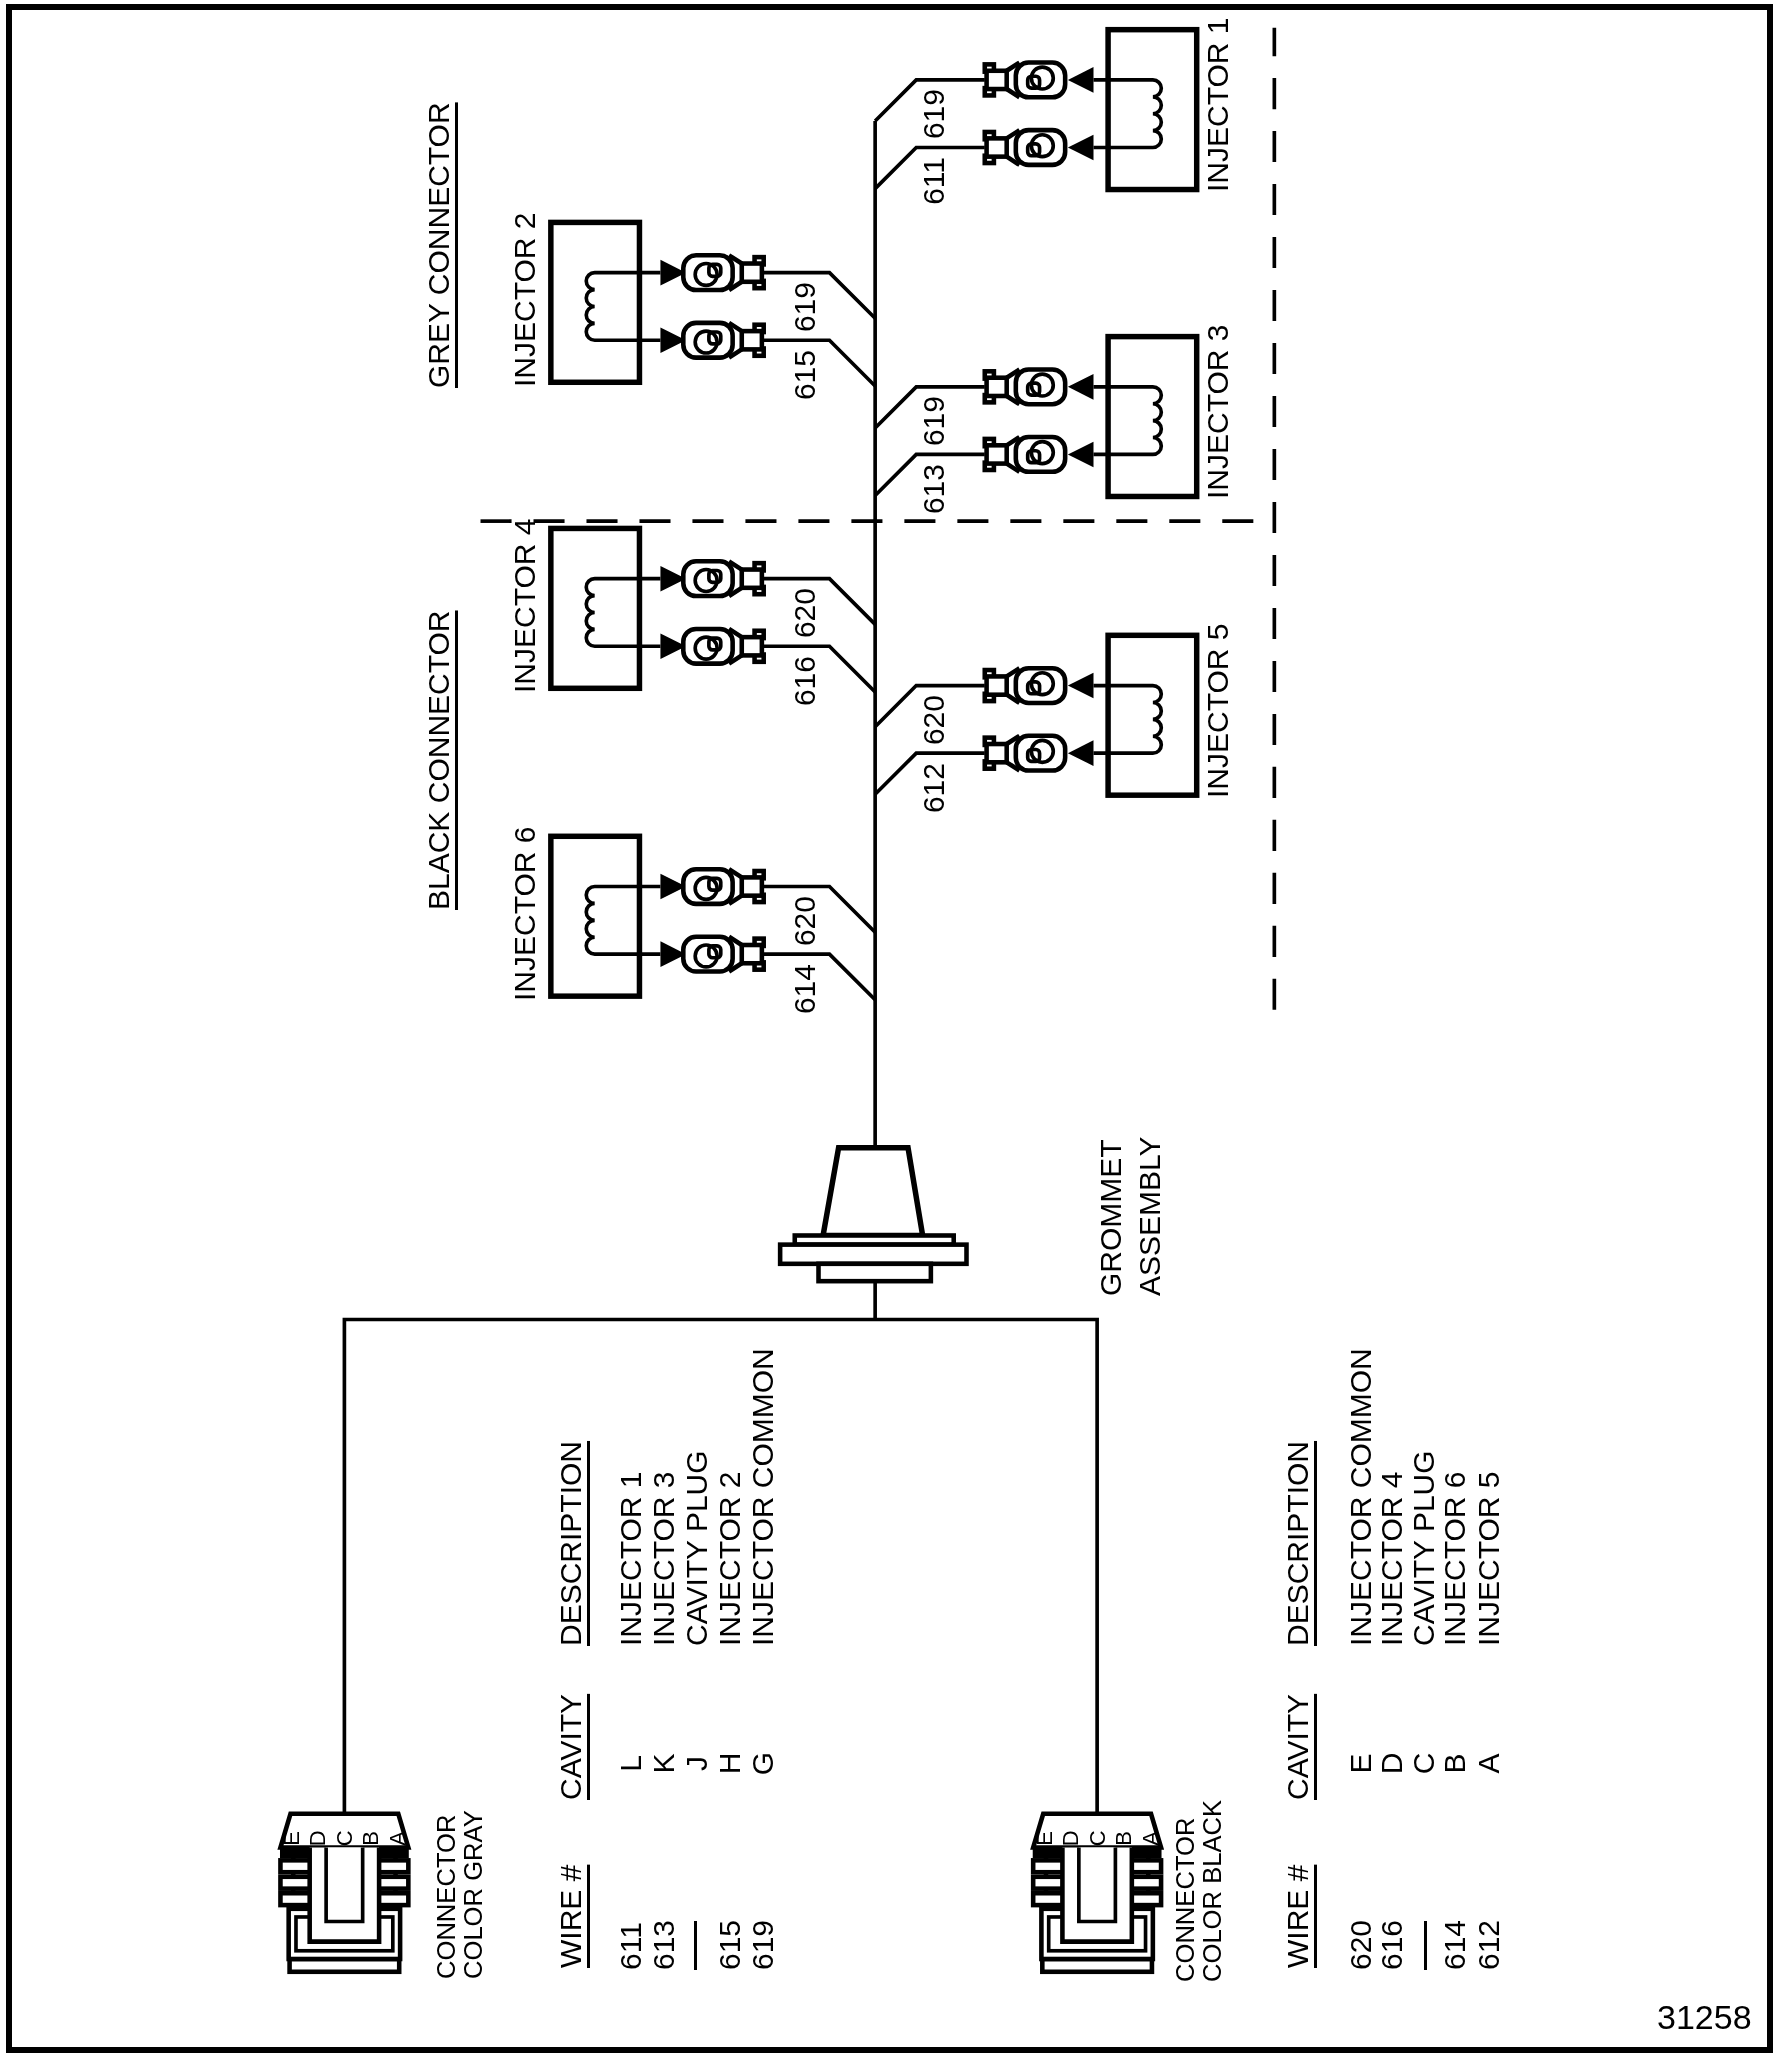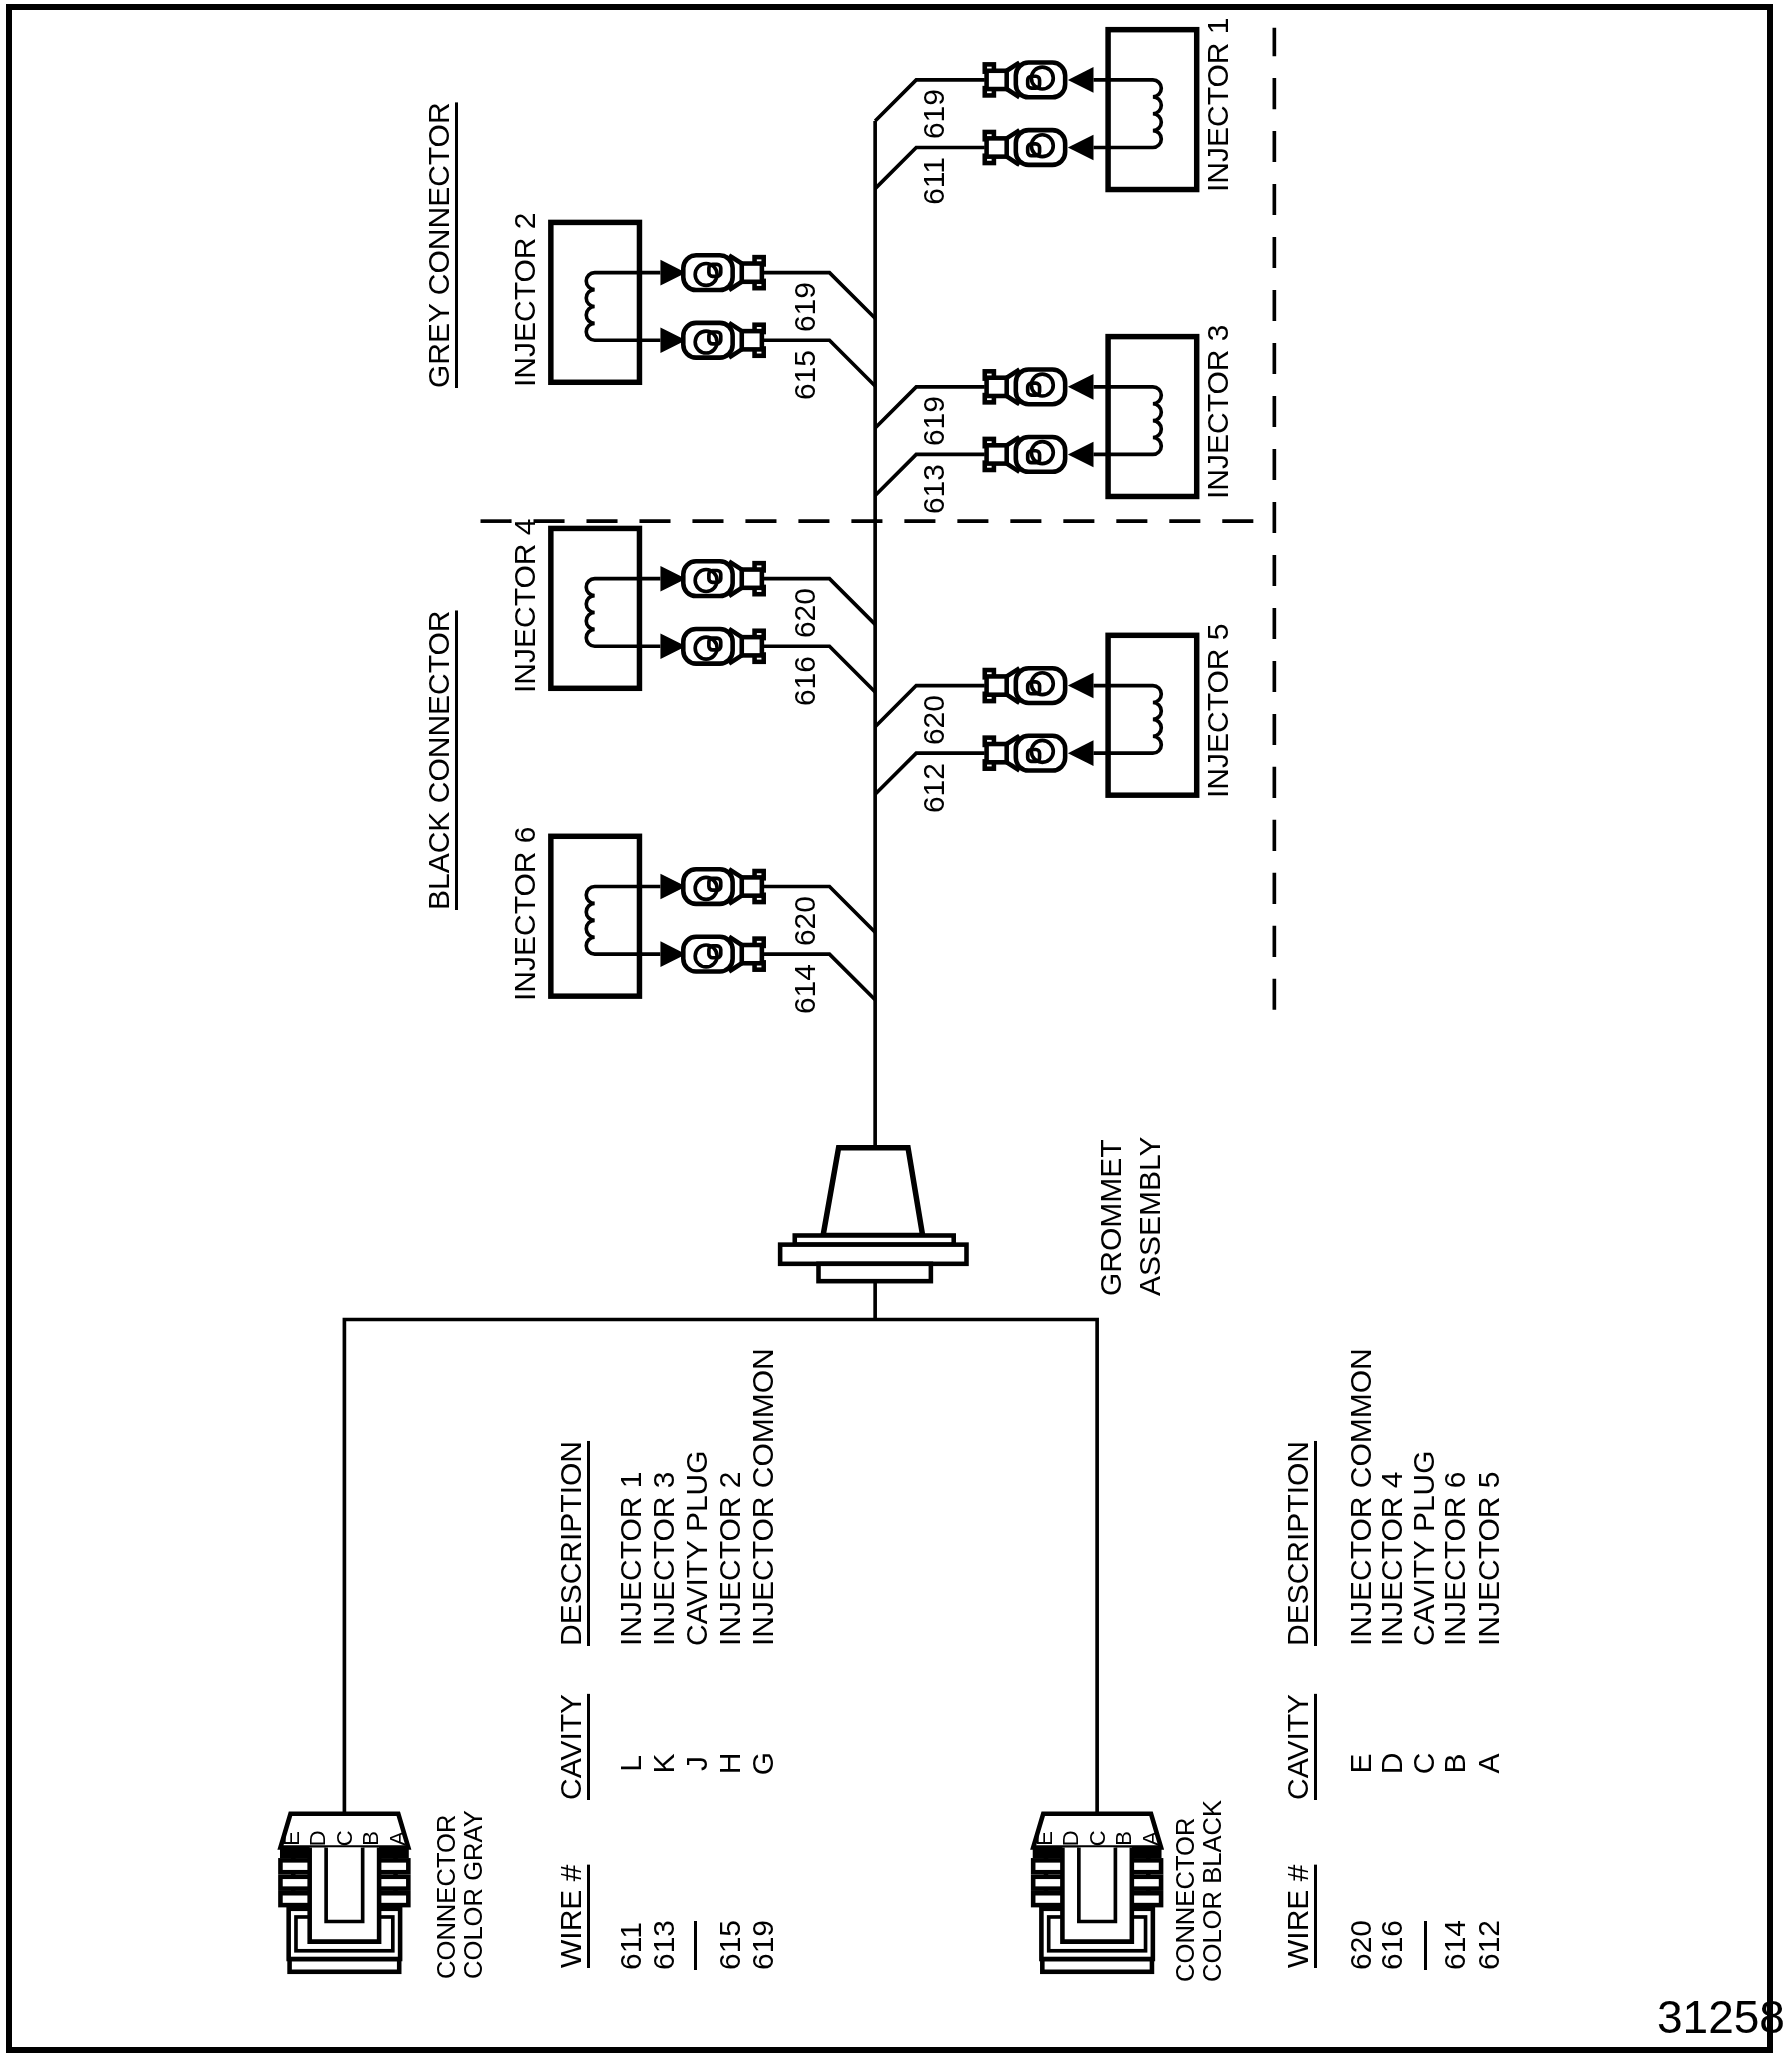--- a/index.html
+++ b/index.html
@@ -18,21 +18,21 @@
   }
   .art { position:absolute; left:0; top:0; }
   .t  { position:absolute; font-size:30px; line-height:33px; white-space:nowrap; }
   .u  { text-decoration:underline; text-underline-offset:6.4px; text-decoration-thickness:2.7px; }
   .t-right { width:82px; text-align:right; }
   .small { font-size:25.6px; line-height:27.4px; }
   .cavletter { position:absolute; width:27.4px; text-align:center; font-size:22px; line-height:24px; }
   .cav-val { width:51px; text-align:center; }
   .dashcell { position:absolute; width:49px; border-top:3.7px solid #000; }
   .grommet-label { line-height:39px; }
-  .docnum { position:absolute; left:1657px; top:1999px; font-size:46px; line-height:37px; }
+  .docnum { position:absolute; left:1657px; top:1999px; font-size:34px; line-height:37px; }
 </style>
 </head>
 <body>
 
 <div class="page">
   <div class="border"></div>
 
   <div class="landscape">
 
     <svg class="art" width="2059" height="1785" viewBox="0 0 2253 1954">

